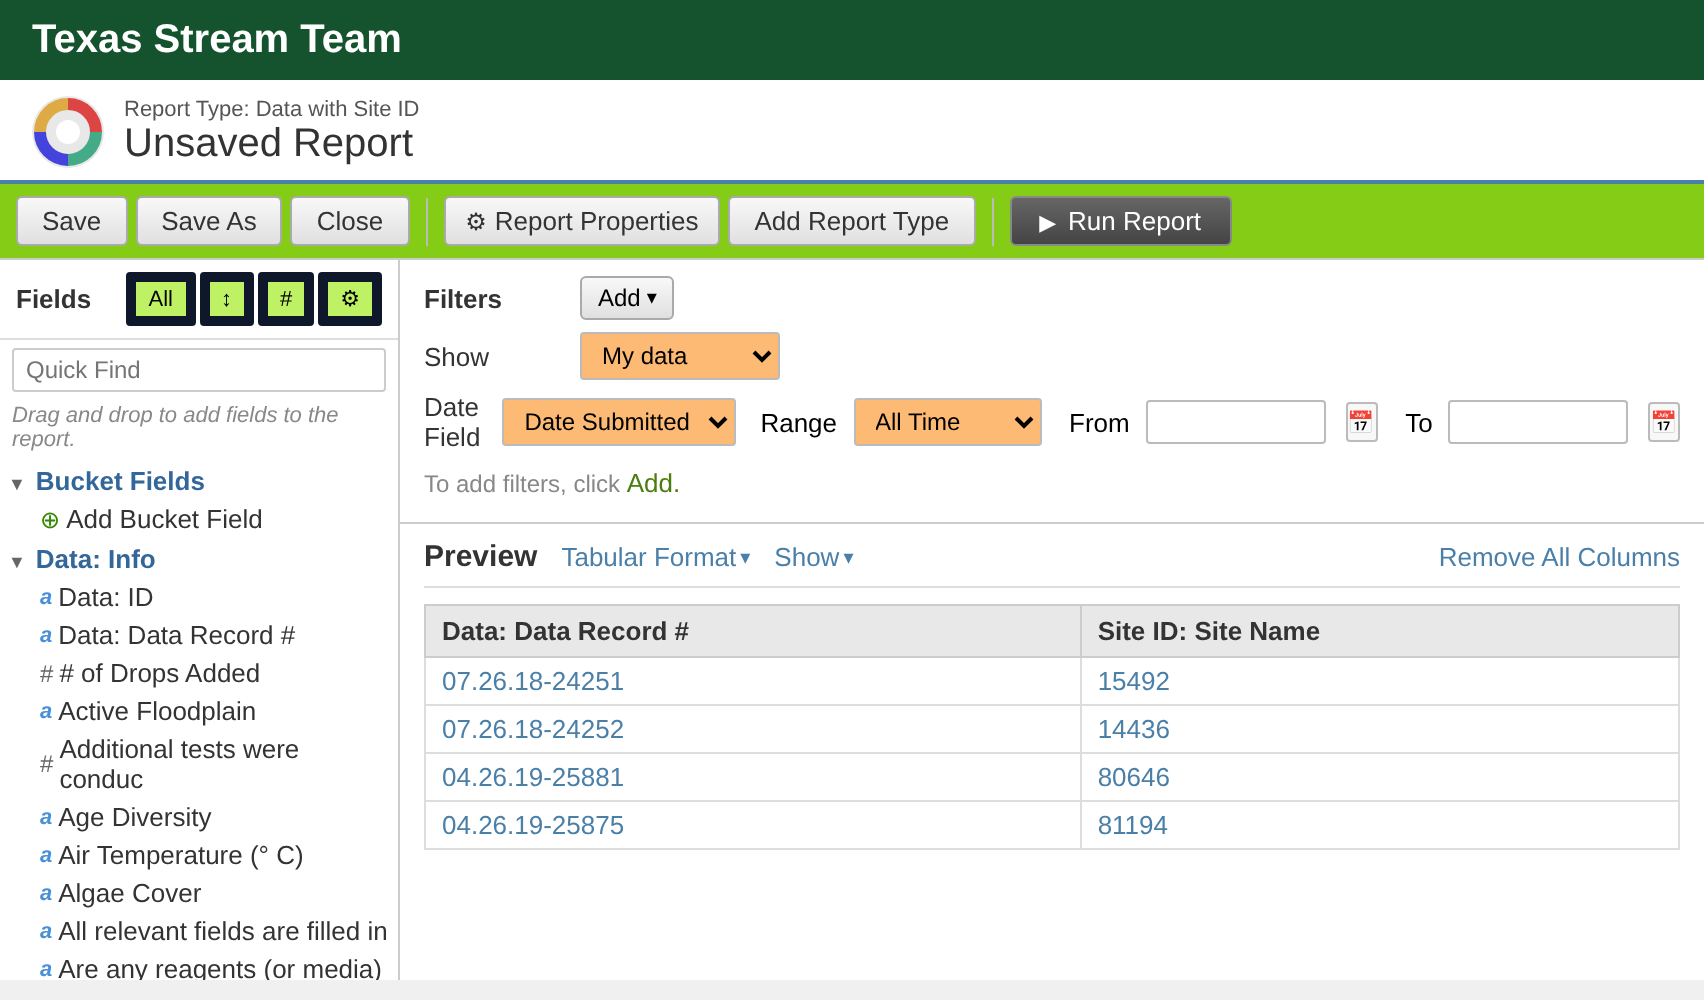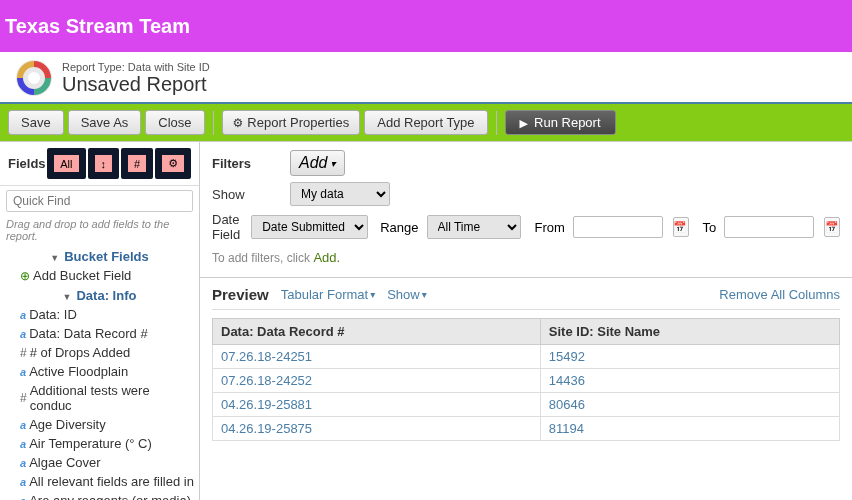--- a/index.html
+++ b/index.html
@@ -1,23 +1,23 @@
 <!DOCTYPE html>
 <html><head>
   <meta charset="utf-8">
   <style>
     * { box-sizing: border-box; margin: 0; padding: 0; font-family: Arial, sans-serif; font-size: 13px; }
     body { width: 852px; height: 500px; overflow: hidden; background: #f0f0f0; }
 
     
     .header {
-      background: #d946ef;
+      background: #14532d;
       color: white;
-      padding: 12px 5px;
-      height: 52px;
+      padding: 12px 16px;
+      height: 40px;
       display: flex;
       align-items: center;
     }
     .header-title {
       font-size: 20px;
       font-weight: bold;
       color: white;
     }
 
     
@@ -118,22 +118,22 @@
     .fields-title {
       font-weight: bold;
       color: #333;
     }
     .fields-type-buttons {
       display: flex;
       gap: 2px;
     }
     .type-btn {
       padding: 2px 6px;
-      border: 7px solid #0f172a;
-      background: #fca5a5;
+      border: 5px solid #0f172a;
+      background: #bef264;
       cursor: pointer;
       font-size: 11px;
       border-radius: 2px;
     }
     .quick-find {
       margin: 4px 6px;
       padding: 3px 6px;
       border: 1px solid #ccc;
       width: calc(100% - 12px);
       font-size: 12px;
@@ -159,21 +159,20 @@
       gap: 3px;
       font-size: 12px;
     }
     .tree-group {
       font-weight: bold;
       color: #336699;
       padding: 3px 4px 2px 4px;
       display: flex;
       align-items: center;
       gap: 3px;
-      justify-content: center;
     }
     .tree-indent { padding-left: 20px; }
 
     
     .right-panel {
       flex: 1;
       display: flex;
       flex-direction: column;
       overflow: hidden;
     }
@@ -194,42 +193,41 @@
       font-weight: bold;
       color: #333;
       width: 70px;
     }
     .add-btn {
       padding: 3px 8px;
       border: 1px solid #aaa;
       background: linear-gradient(to bottom, #f8f8f8, #e0e0e0);
       cursor: pointer;
       border-radius: 3px;
-      font-size: 16px;
+      font-size: 12px;
       display: flex;
       align-items: center;
       gap: 3px;
-      font-style: italic;
     }
     .show-row {
       display: flex;
       align-items: center;
       gap: 8px;
       margin-bottom: 6px;
     }
     .show-label {
       font-weight: normal;
       color: #333;
       width: 70px;
     }
     select {
       padding: 3px 6px;
       border: 1px solid #bbb;
       border-radius: 2px;
-      background: #e5e5e5;
+      background: #fdba74;
       font-size: 12px;
     }
     .date-row {
       display: flex;
       align-items: center;
       gap: 8px;
     }
     .date-label {
       color: #333;
       width: 70px;

